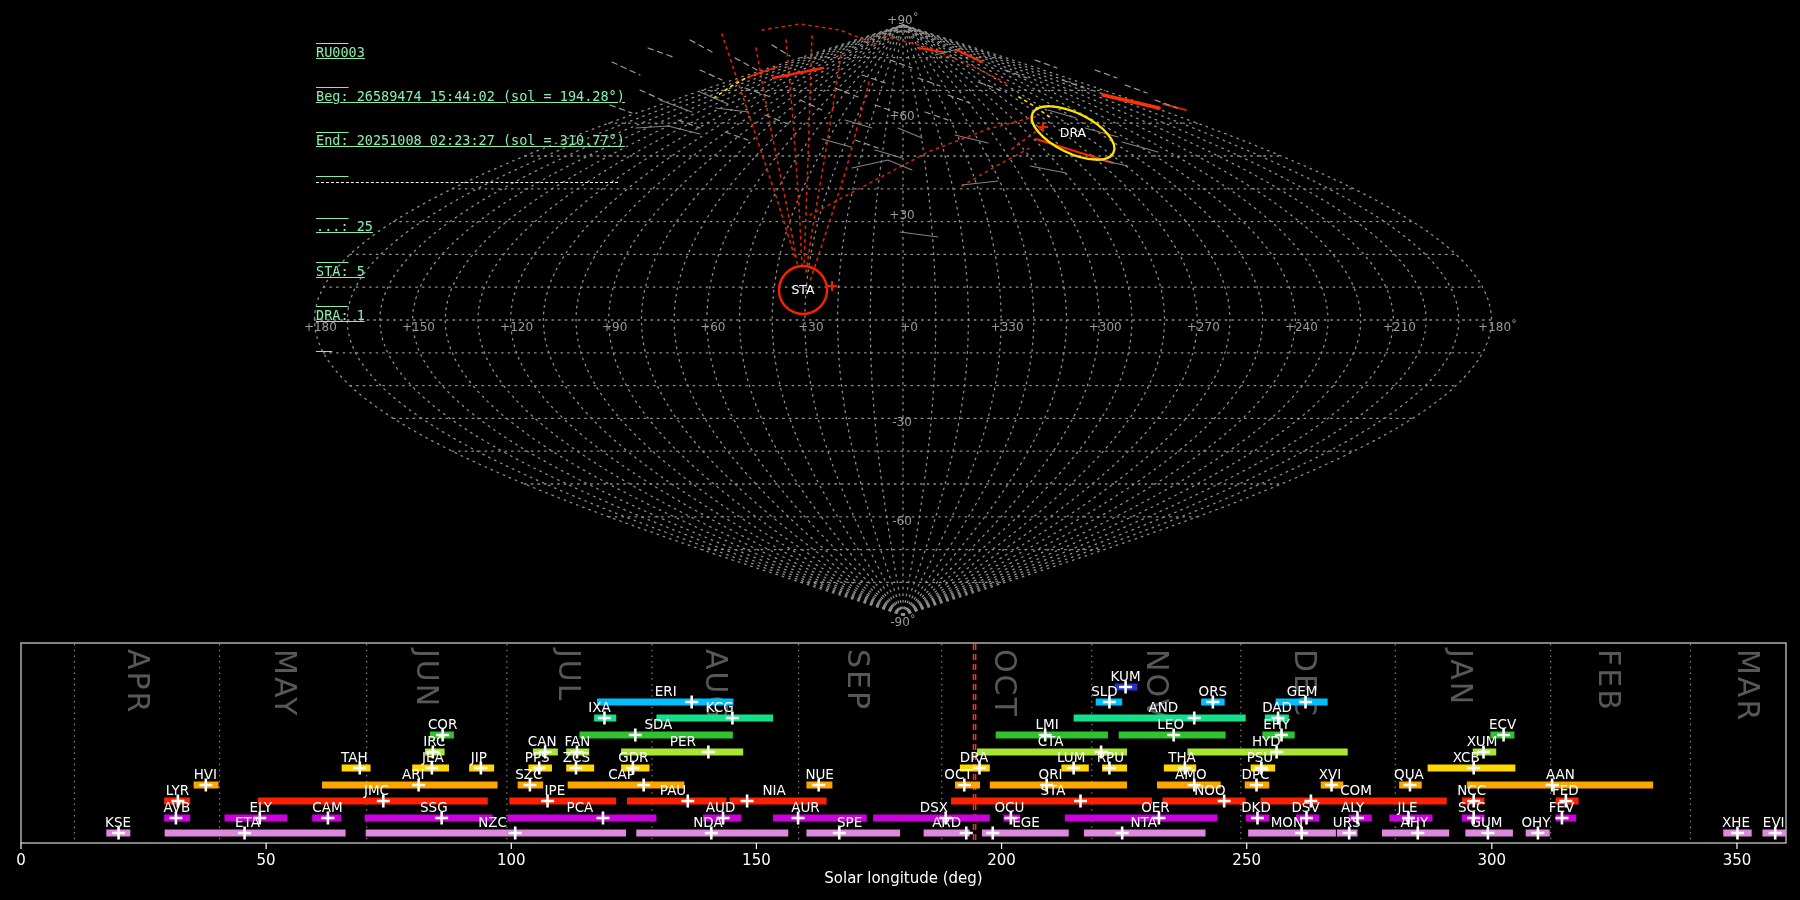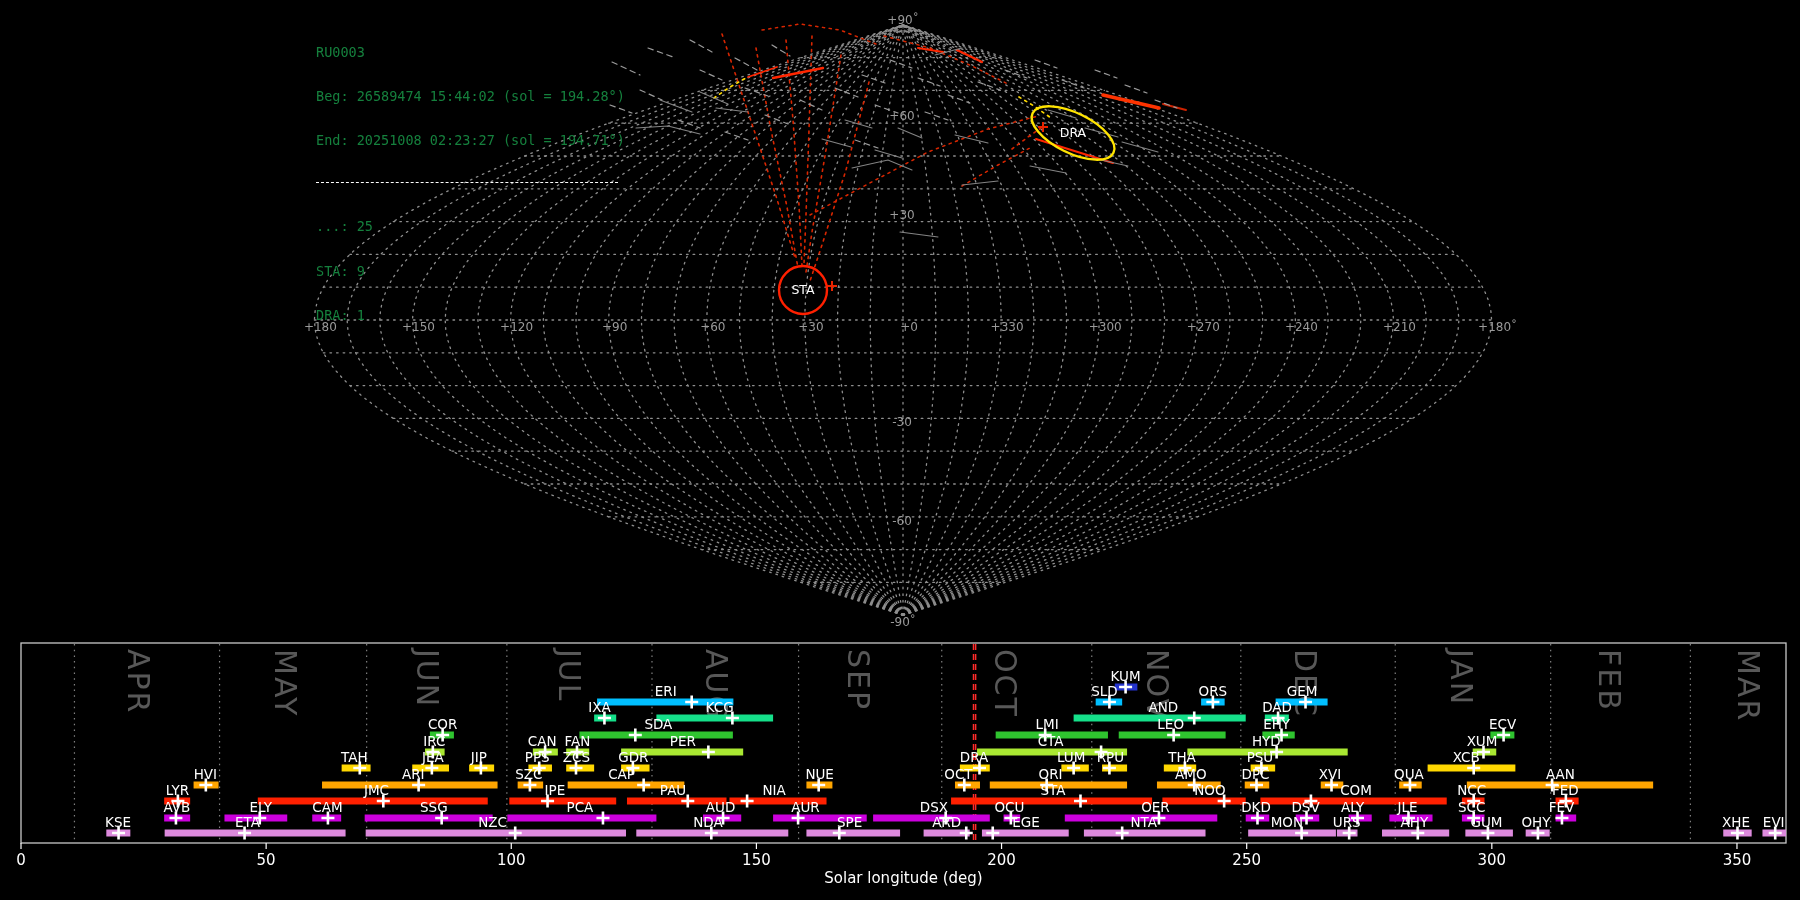--- a/index.html
+++ b/index.html
@@ -1,20 +1,20 @@
 <!DOCTYPE html>
 <html><head>
 <meta charset="utf-8">
 <style>
   html,body{margin:0;padding:0;background:#000;}
   #stage{position:relative;width:1800px;height:900px;background:#000;overflow:hidden;
          font-family:"DejaVu Sans","Liberation Sans",sans-serif;}
   #scene{position:absolute;left:0;top:0;}
-  .hdr{position:absolute;left:316px;top:15px;color:#15803d;
-       font:13.5px/14.8px "DejaVu Sans Mono","Liberation Mono",monospace;white-space:pre;}
+  .hdr{position:absolute;left:316px;top:15px;color:#86efac;
+       font:13.5px/14.8px "DejaVu Sans Mono","Liberation Mono",monospace;white-space:pre;text-decoration:underline;}
   .hdr .sep{border-top:1.5px dashed #fff;width:302px;height:0;margin:4px 0 7px 0;}
 </style>
 </head>
 <body>
 
 <div id="stage">
   <svg id="scene" width="1800" height="900">
       <line x1="800.7906826252447" y1="582.4" x2="1005.2093173747553" y2="582.4" stroke="#8e8e8e" stroke-width="1.3" stroke-dasharray="1.6 5" stroke-linecap="round"></line>
       <line x1="701.6869436385114" y1="549.6" x2="1104.3130563614886" y2="549.6" stroke="#8e8e8e" stroke-width="1.3" stroke-dasharray="1.6 5" stroke-linecap="round"></line>
       <line x1="608.6999999999999" y1="516.8" x2="1197.3000000000002" y2="516.8" stroke="#8e8e8e" stroke-width="1.3" stroke-dasharray="1.6 5" stroke-linecap="round"></line>
@@ -462,19 +462,19 @@
       <text x="1246.6944444444443" y="865" fill="#fff" font-size="15" font-family="&quot;DejaVu Sans&quot;,&quot;Liberation Sans&quot;,sans-serif" text-anchor="middle">250</text>
       <line x1="1491.8333333333333" y1="843" x2="1491.8333333333333" y2="849" stroke="#fff" stroke-width="1.2"></line>
       <text x="1491.8333333333333" y="865" fill="#fff" font-size="15" font-family="&quot;DejaVu Sans&quot;,&quot;Liberation Sans&quot;,sans-serif" text-anchor="middle">300</text>
       <line x1="1736.9722222222222" y1="843" x2="1736.9722222222222" y2="849" stroke="#fff" stroke-width="1.2"></line>
       <text x="1736.9722222222222" y="865" fill="#fff" font-size="15" font-family="&quot;DejaVu Sans&quot;,&quot;Liberation Sans&quot;,sans-serif" text-anchor="middle">350</text>
       <text x="903.5" y="883" fill="#fff" font-size="15" font-family="&quot;DejaVu Sans&quot;,&quot;Liberation Sans&quot;,sans-serif" text-anchor="middle">Solar longitude (deg)</text>
     </svg>
   <div class="hdr">
     <div>RU0003</div>
     <div>Beg: 26589474 15:44:02 (sol = 194.28°)</div>
-    <div>End: 20251008 02:23:27 (sol = 194.71°)</div>
+    <div>End: 20251008 02:23:27 (sol = 310.77°)</div>
     <div class="sep"></div>
     <div>...: 25</div>
-    <div>STA: 9</div>
+    <div>STA: 5</div>
     <div>DRA: 1</div>
   </div>
 </div>
 
 </body></html>

